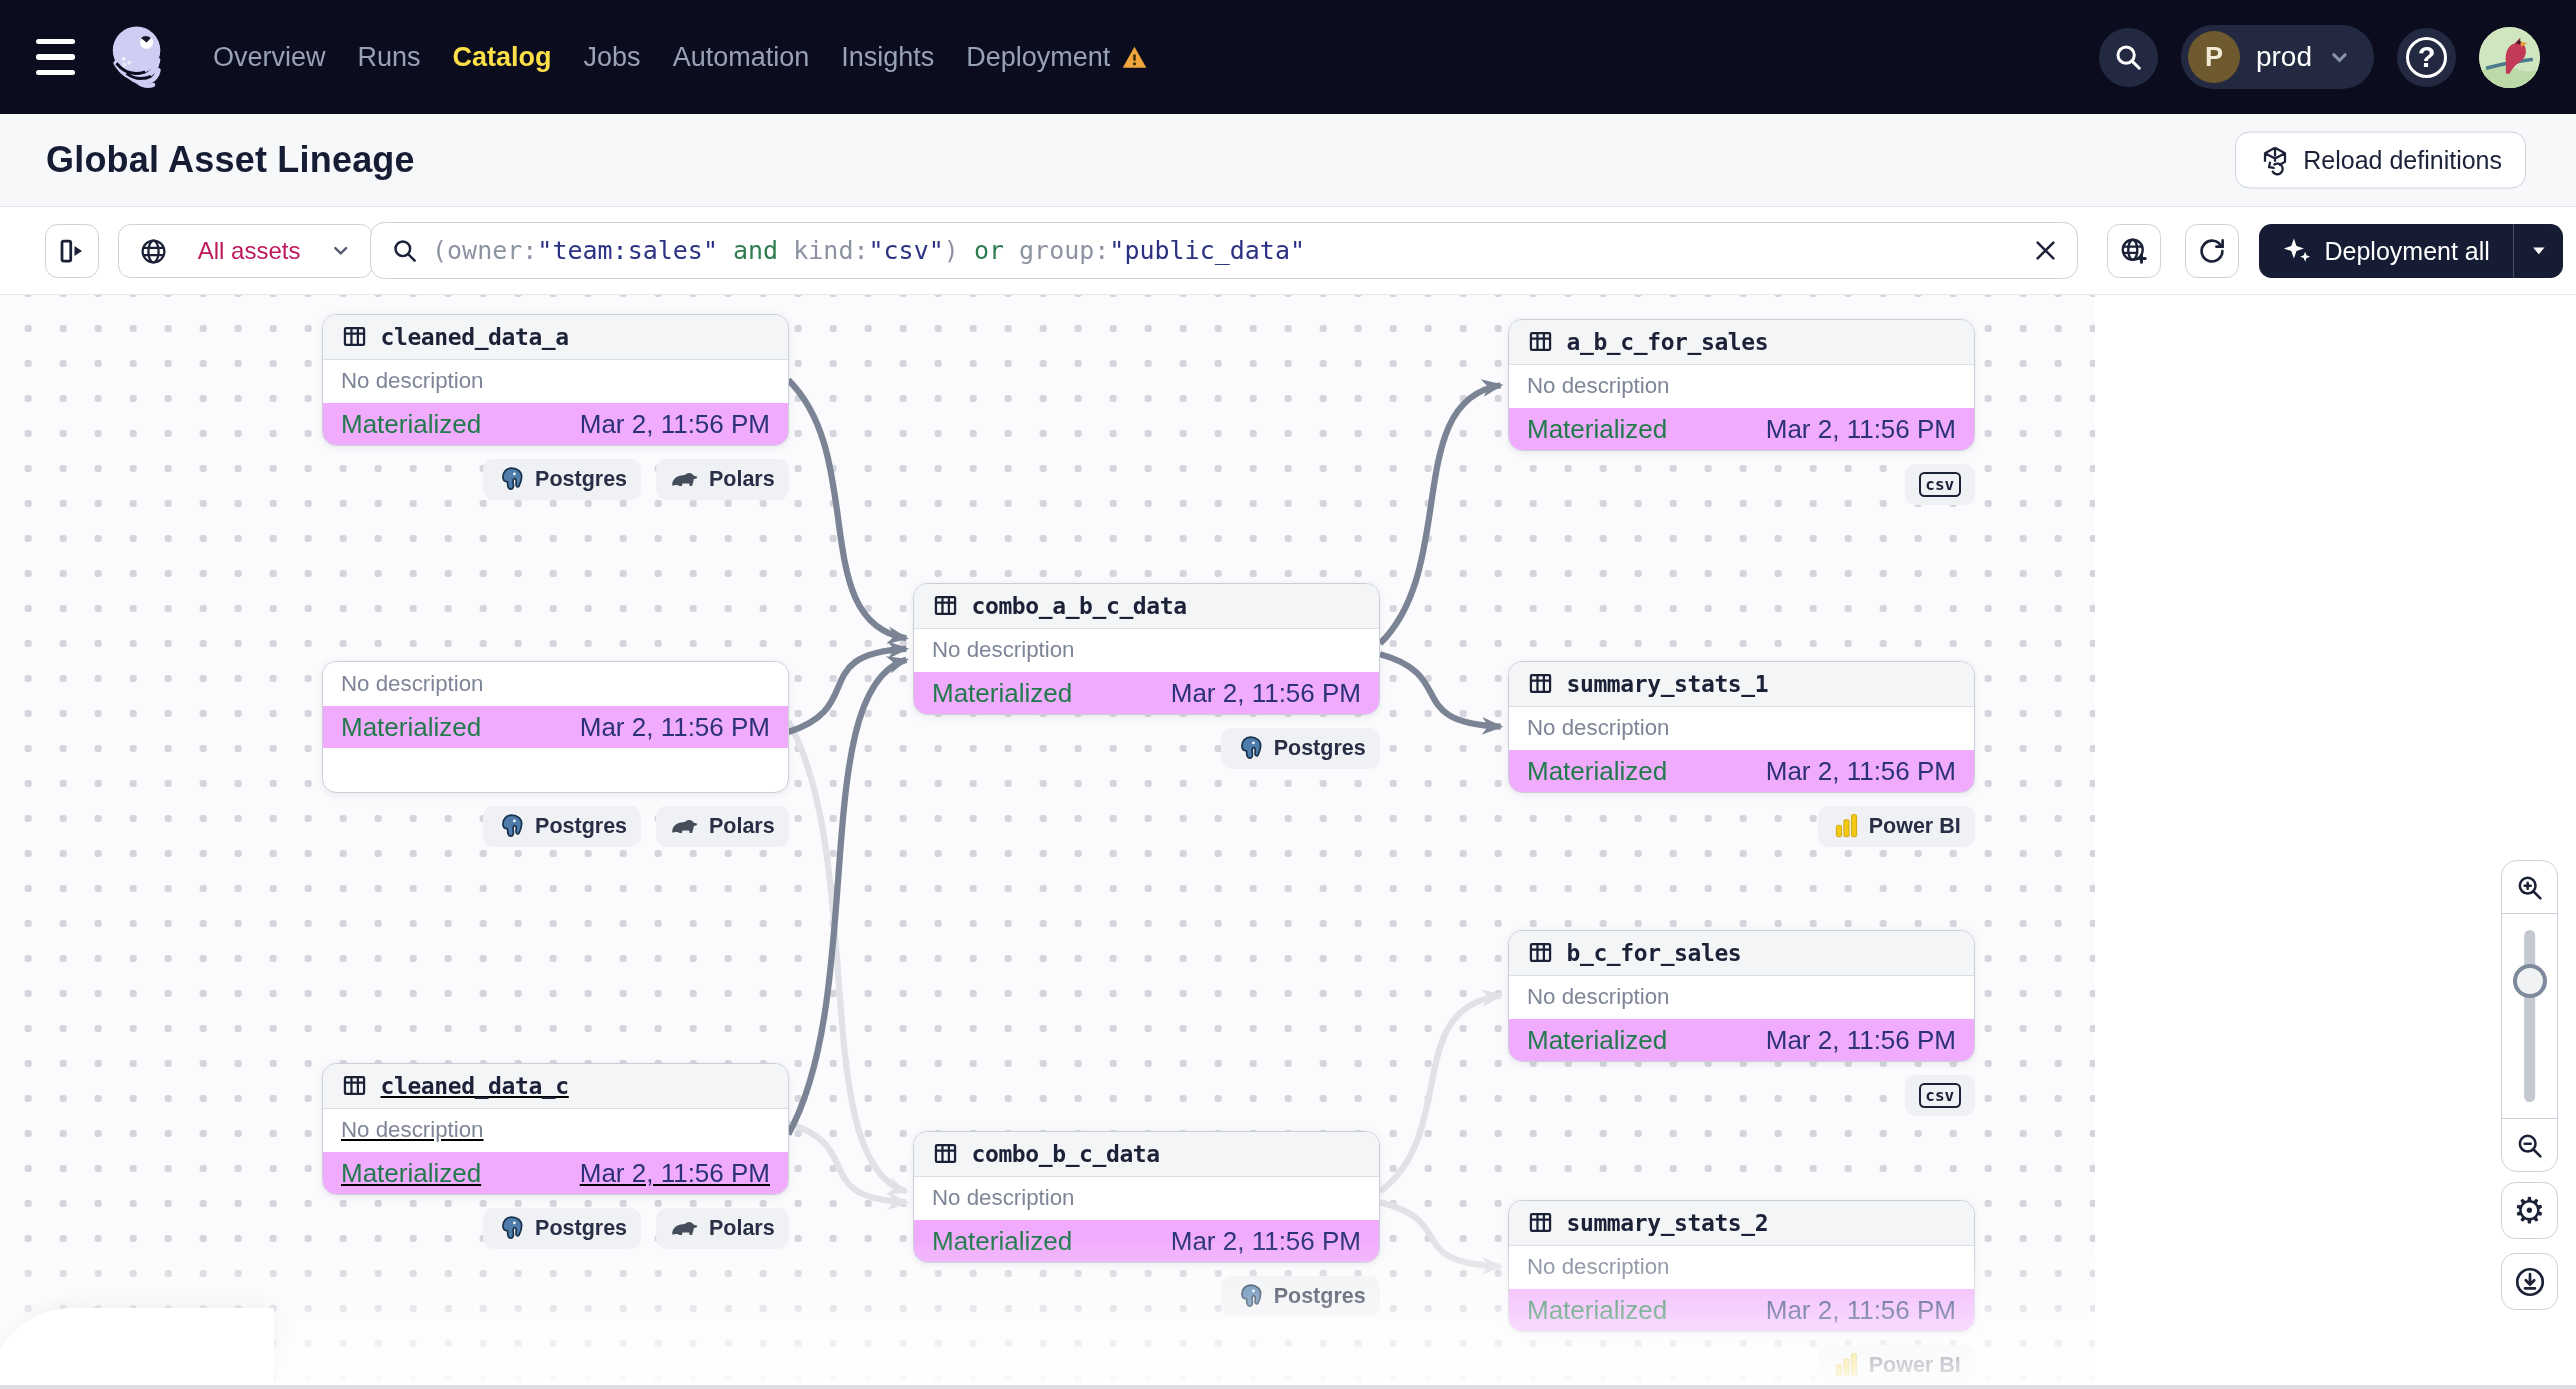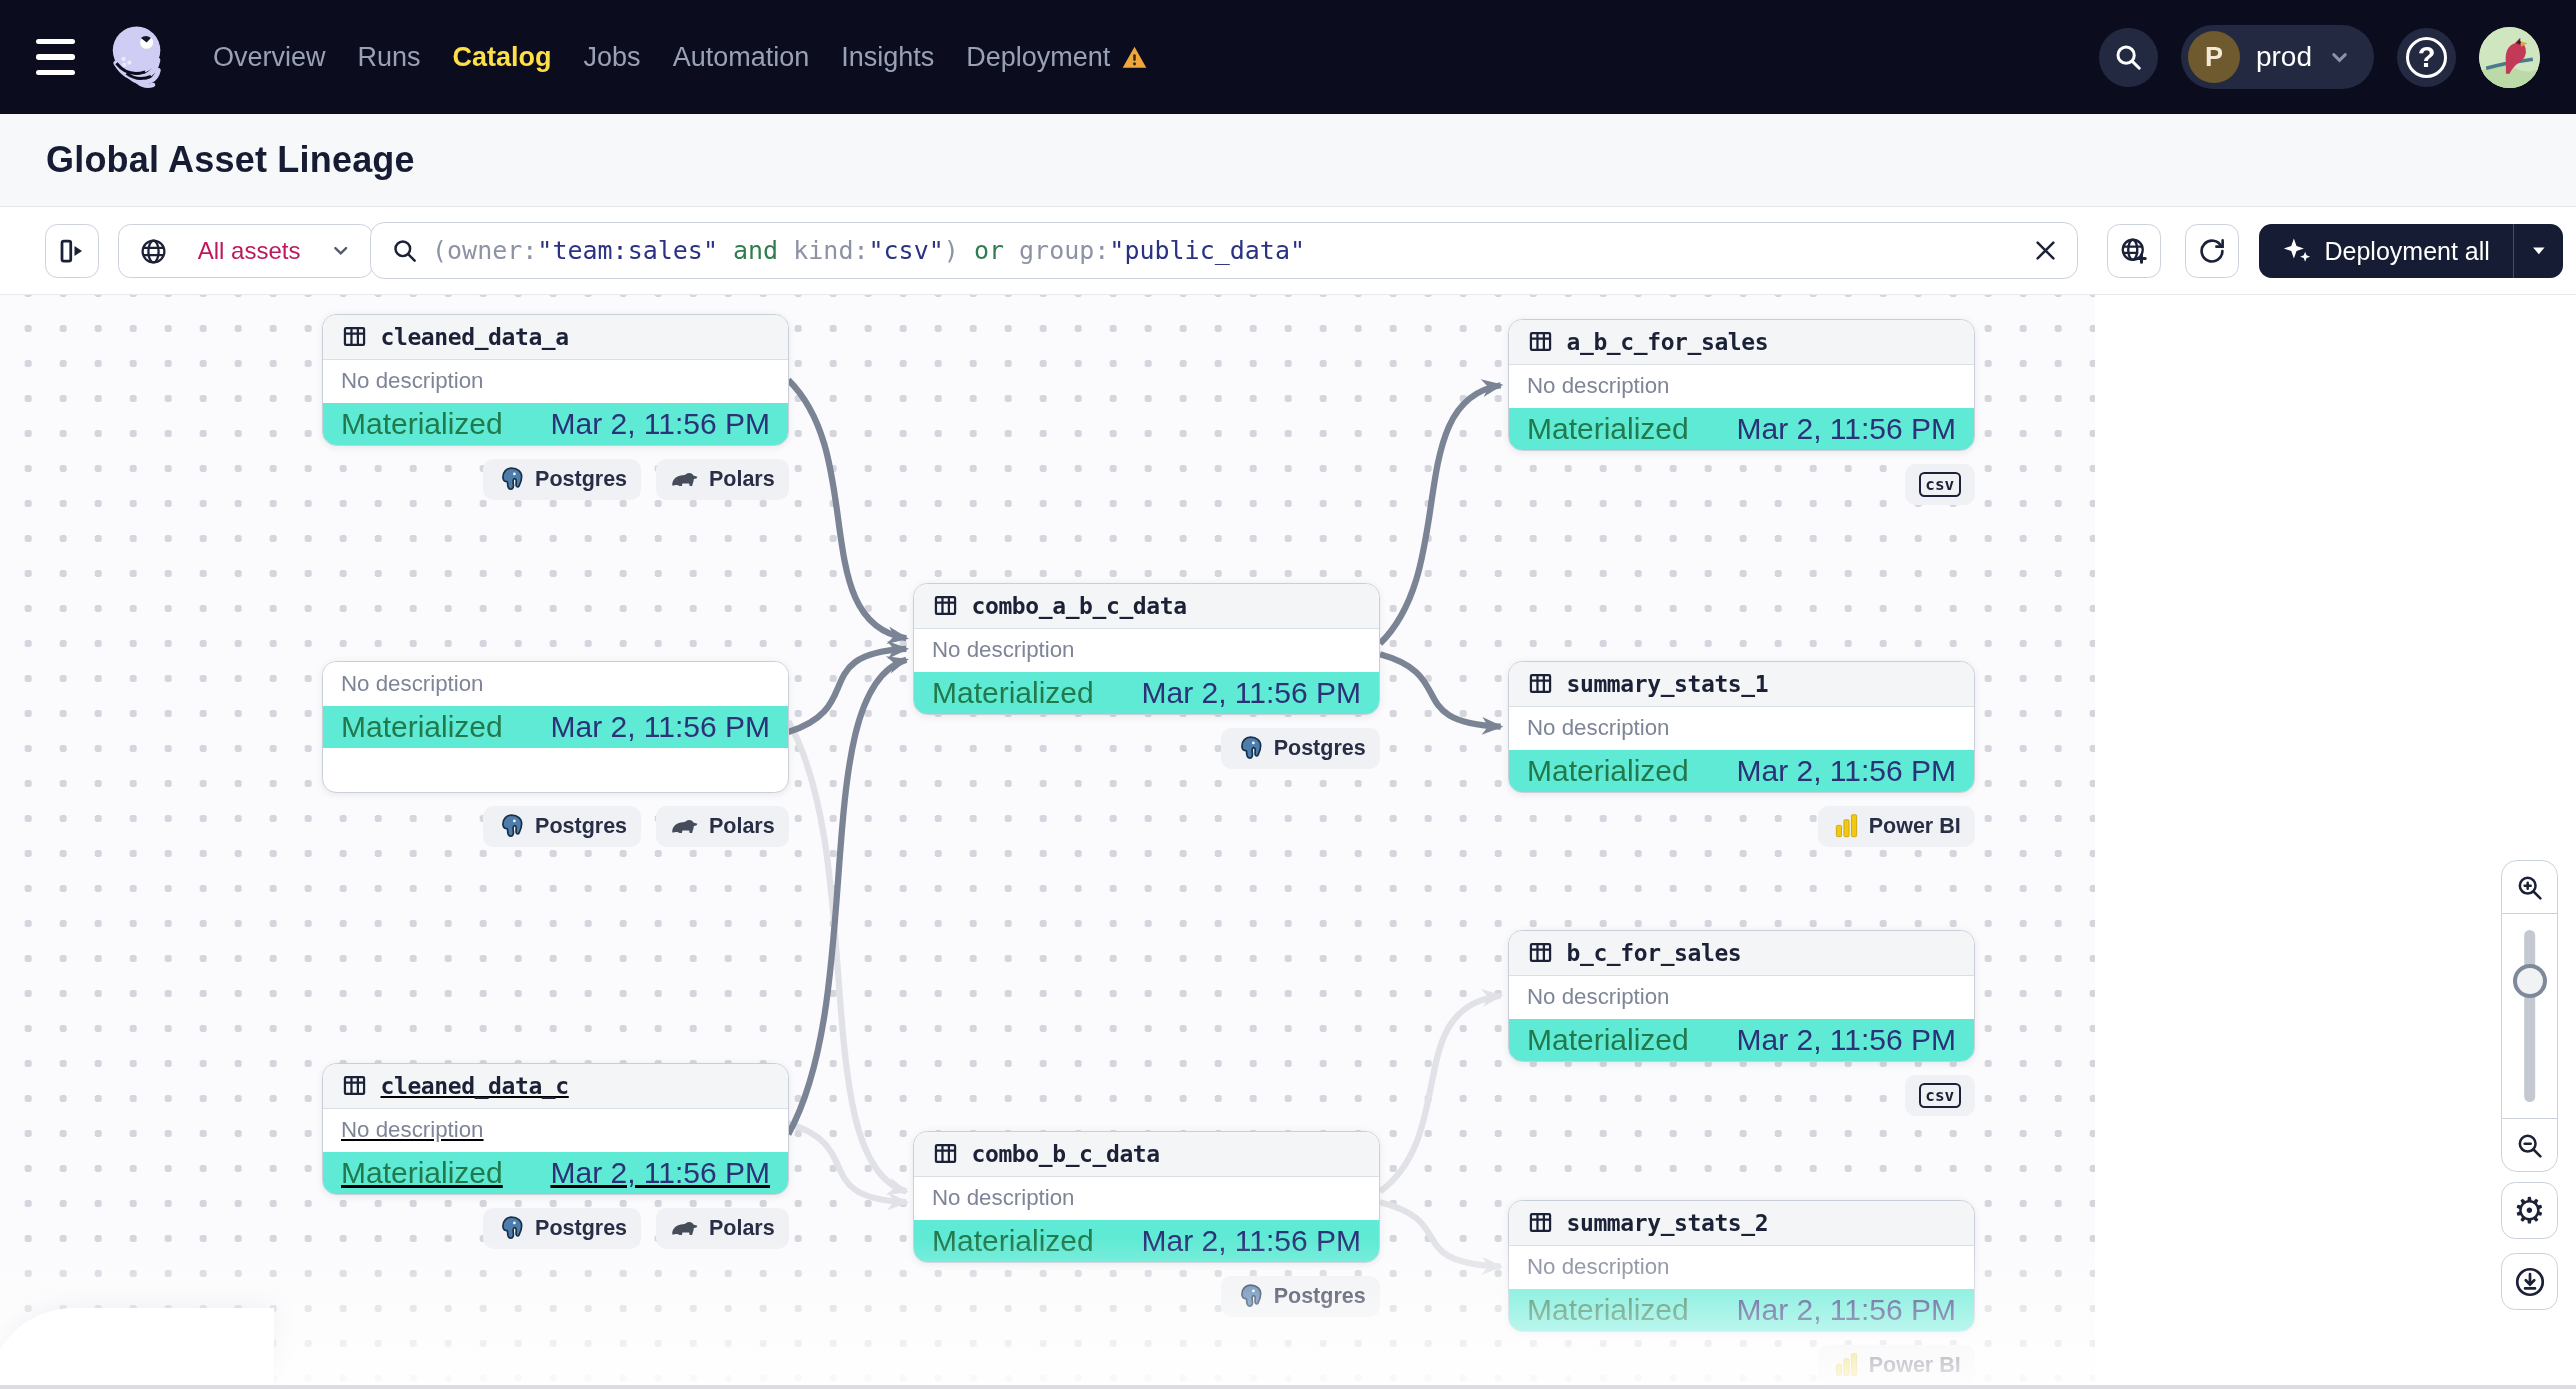--- a/index.html
+++ b/index.html
@@ -43,21 +43,21 @@
   .canvas { position:absolute; left:0; top:295px; width:2095px; height:1094px; background:#fbfbfd;
             background-image:radial-gradient(circle, #d5d6dd 3.6px, rgba(0,0,0,0) 4px); background-size:35px 35px; background-position:10.7px 16px; }
   .canvas-fade { position:absolute; left:0; bottom:0; width:100%; height:152px; background:linear-gradient(to bottom, rgba(255,255,255,0), rgba(255,255,255,.92)); pointer-events:none; }
   #edges-svg { position:absolute; left:0; top:0; }
 
   .asset-node { position:absolute; width:467px; cursor:pointer; }
   .node-card { width:467px; height:132px; border:1.8px solid #c9cfd9; border-radius:14.3px; background:#fff; box-shadow:0 1.8px 7.2px rgba(20,30,60,.08); overflow:hidden; display:flex; flex-direction:column; }
   .node-header { height:45px; background:#f4f5f7; border-bottom:1.8px solid #dadee5; display:flex; align-items:center; gap:12.5px; padding:0 18px; }
   .node-name { font-family:"DejaVu Sans Mono", monospace; font-weight:bold; font-size:23px; color:#1b2137; letter-spacing:-0.4px; }
   .node-body { height:44px; display:flex; align-items:center; padding:0 18px; font-size:22.3px; color:#7d8597; background:#fff; }
-  .node-footer { height:42px; background:#5eead4; display:flex; align-items:center; justify-content:space-between; padding:0 18px; font-size:30px; }
+  .node-footer { height:42px; background:#f0abfc; display:flex; align-items:center; justify-content:space-between; padding:0 18px; font-size:26px; }
   .status { color:#21794c; }
   .stamp { color:#2b3277; }
   .tag-row { position:absolute; top:145px; right:0; display:flex; gap:14.3px; }
   .tag { height:41px; background:#f0f1f4; border-radius:10.7px; display:flex; align-items:center; gap:9px; padding:0 14.3px; font-size:21.5px; font-weight:bold; color:#272e45; cursor:pointer; }
   .csv-box { font-family:"DejaVu Sans Mono", monospace; font-size:16px; font-weight:bold; color:#1b2137; border:2.7px solid #1b2137; border-radius:5.4px; padding:0 4.5px; line-height:21.5px; }
 
   
   .zoom-panel { position:absolute; left:2501px; top:565px; width:57px; border:1.8px solid #ccd2db; border-radius:16px; background:#fff; overflow:hidden; }
   .zp-btn { height:52px; display:flex; align-items:center; justify-content:center; cursor:pointer; }
   .zp-slider { height:206px; border-top:1.8px solid #ccd2db; border-bottom:1.8px solid #ccd2db; position:relative; }
@@ -151,20 +151,28 @@
         <path d="M40 18 L46 12 L46 20 Z" fill="#8c1f38"></path>
         <path d="M46 16 L54 18 L47 22 Z" fill="#e2a33c"></path>
         <circle cx="45" cy="17" r="1.6" fill="#222"></circle>
       </svg>
     </div>
   </div>
 </div>
 
 <div class="titlebar">
   <h1 class="page-title">Global Asset Lineage</h1>
+  <div class="reload-btn">
+    <svg width="32" height="32" viewBox="0 0 24 24" fill="none" stroke="#1b2137" stroke-width="1.7" stroke-linejoin="round">
+      <path d="M12 2.5 L19.5 6.5 V13 L15 15.5 M12 2.5 L4.5 6.5 V13 M12 2.5 V9 M19.5 6.5 L12 10.5 M4.5 6.5 L12 10.5 L12 13"></path>
+      <path d="M11.5 15 a4 4 0 1 1 -1.2 5.3" stroke-linecap="round"></path>
+      <path d="M8.2 13.6 L7.5 17 L11 17.6" stroke-linecap="round"></path>
+    </svg>
+    <span>Reload definitions</span>
+  </div>
 </div>
 
 <div class="toolbar">
   <div class="tb panel-btn">
     <svg width="30" height="30" viewBox="0 0 24 24">
         <rect x="4" y="4" width="7" height="16" rx="1.5" fill="none" stroke="#1b2137" stroke-width="2.2"></rect>
         <path d="M14 8 L20 12 L14 16 Z" fill="#1b2137"></path>
       </svg>
   </div>
   <div class="tb assets-btn">

